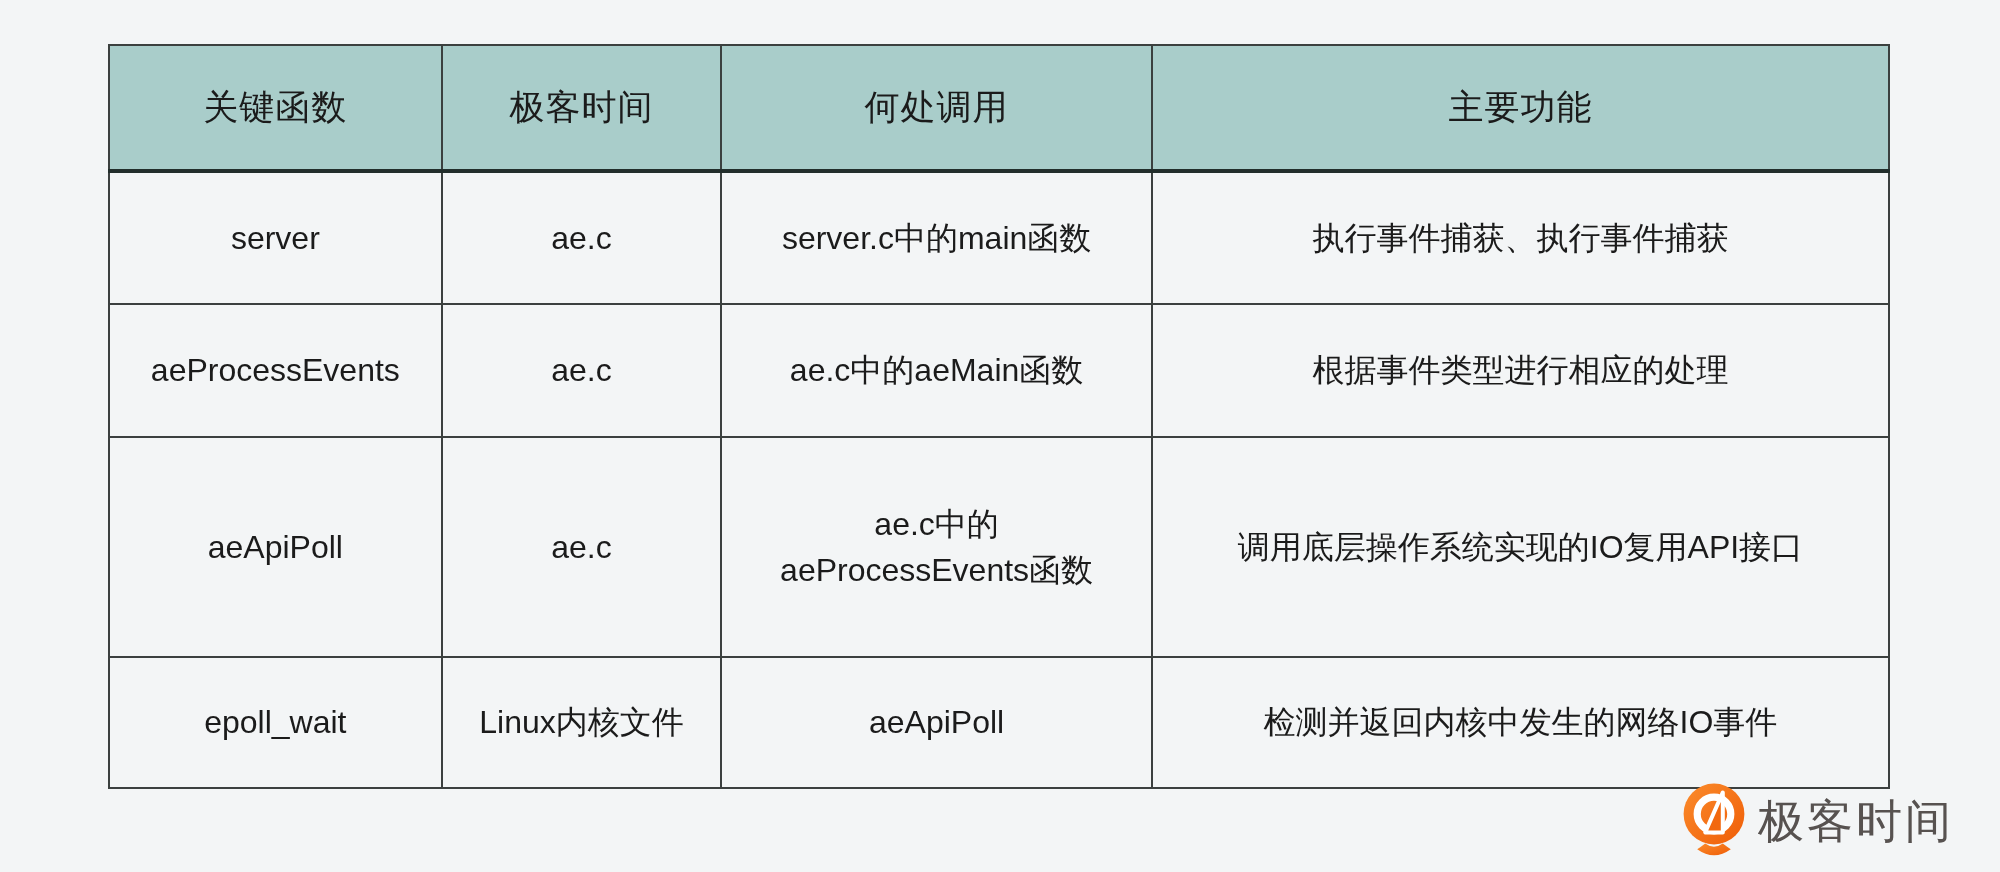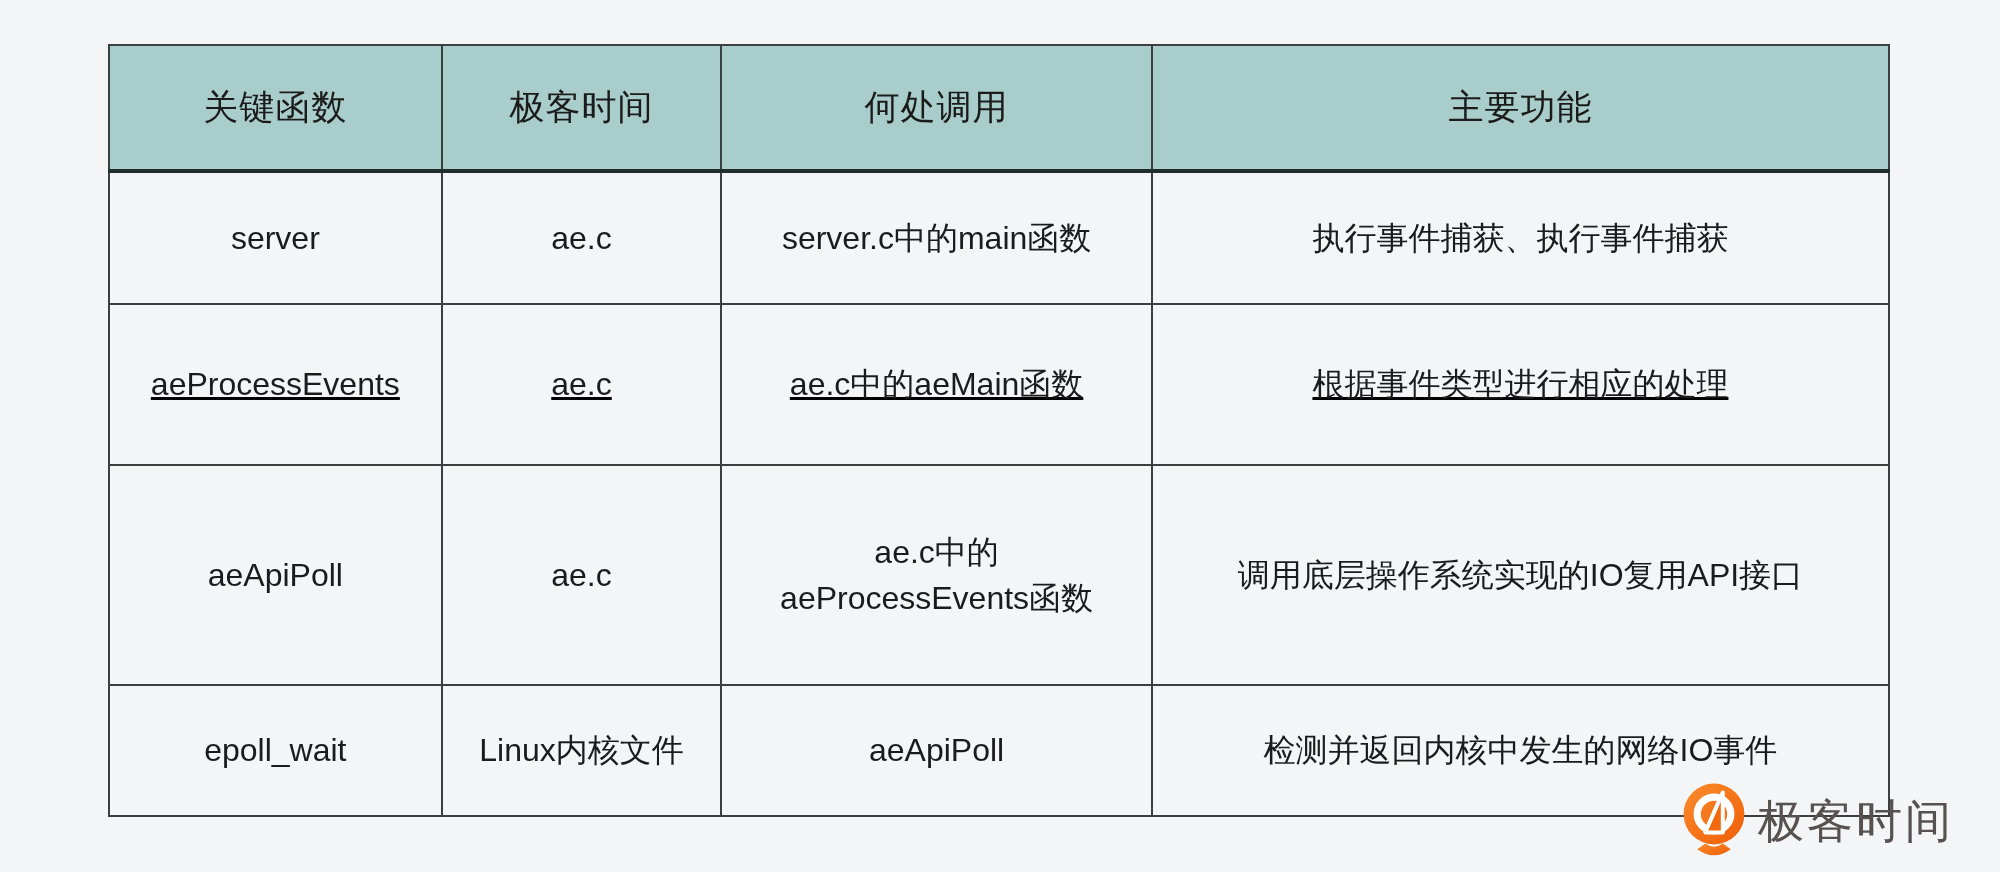--- a/index.html
+++ b/index.html
@@ -39,21 +39,21 @@
     letter-spacing: 1px;
     border-bottom: 4px solid #222e2c;
   }
   .func-table td {
     font-size: 32px;
     background: #f3f5f6;
     white-space: pre-line;
     line-height: 1.45;
   }
   tr.row-0 { height: 133px; }
-  tr.row-1 { height: 161px; text-decoration: underline; }
+  tr.row-1 { height: 133px; }
   tr.row-2 { height: 220px; }
   tr.row-3 { height: 131px; padding-left: 24px; }
 
   
   .brand {
     position: absolute;
     right: 46px;
     bottom: 10px;
     display: flex;
     align-items: center;

